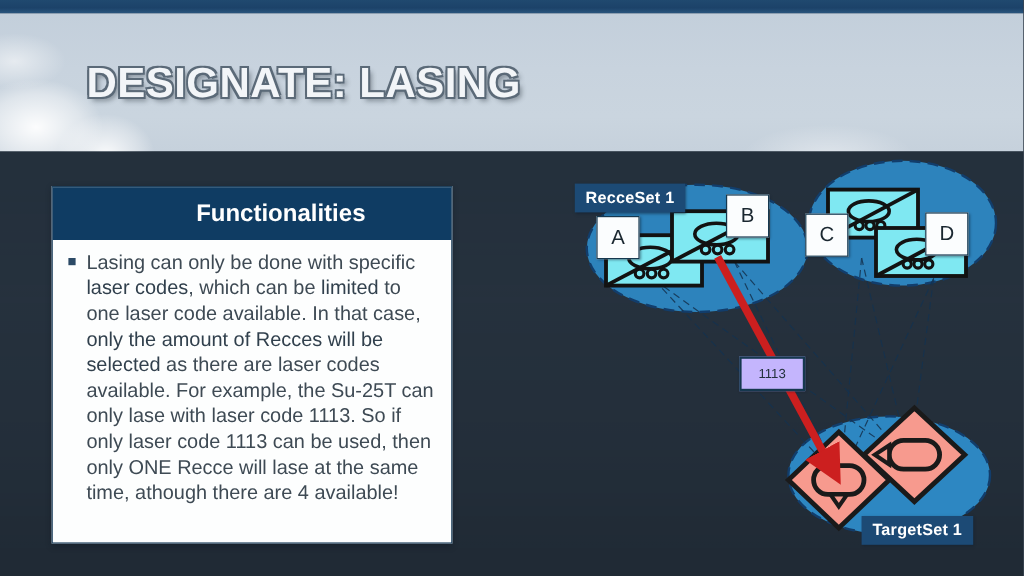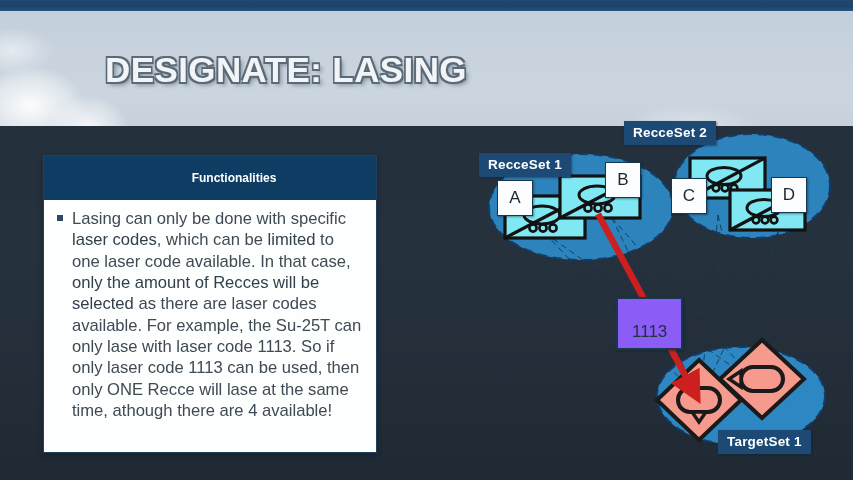--- a/index.html
+++ b/index.html
@@ -54,41 +54,41 @@
   }
   .clouds-tint{
     position:absolute;left:0;top:126px;width:853px;height:354px;
     background:linear-gradient(180deg, rgba(62,86,112,.55) 0%, rgba(56,76,98,.45) 35%, rgba(46,62,80,.55) 70%, rgba(40,54,70,.7) 100%);
     mix-blend-mode:multiply;
     opacity:.55;
   }
 
   
   .title{
-    position:absolute;left:105px;top:50px;
+    position:absolute;left:72px;top:50px;
     font-size:35px;font-weight:bold;letter-spacing:.4px;
     color:#f2f5f8;
     text-shadow:
       -1.6px -1.6px 0 #5b6a78, 1.6px -1.6px 0 #5b6a78,
       -1.6px  1.6px 0 #5b6a78, 1.6px  1.6px 0 #5b6a78,
        0 0 2px #6d7b88, 3px 3px 4px rgba(40,50,60,.45);
   }
 
   
   .card{
     position:absolute;left:43px;top:155px;width:334px;height:298px;
     border:1px solid #20425e;
     box-shadow:0 2px 5px rgba(10,20,30,.45);
     background:#fdfefe;
     box-sizing:border-box;
   }
   .card-head{
     height:44px;
     background:#0f3c63;
-    color:#fff;font-size:12px;font-weight:bold;
+    color:#fff;font-size:20px;font-weight:bold;
     display:flex;align-items:center;justify-content:center;padding-left:48px;
   }
   .card-body{
     position:relative;
     padding:8px 12px 0 11px;
     font-size:16.6px;line-height:1.285;
     color:#3e4a54;
   }
   .bullet{
     position:absolute;left:13px;top:15px;
@@ -116,25 +116,25 @@
     width:34px;height:34px;
     background:#fbfdfe;
     border:1.6px solid #16384f;
     color:#1a2730;
     font-size:17px;
     display:flex;align-items:center;justify-content:center;
     box-shadow:1px 1px 2px rgba(10,25,40,.45);
   }
   .codebox{
     position:absolute;
-    background:#8b5cf6;
+    background:#c4b5fd;
     border:2px solid #16384f;
     color:#22313c;
-    font-size:17px;
-    padding:23px 14px 6px 14px;
+    font-size:11px;
+    padding:7px 14px 6px 14px;
     box-shadow:1px 1px 2px rgba(10,25,40,.45);
   }
 </style>
 </head>
 <body>
 
 <div id="slide">
 
   <div class="bg-base2"></div>
   <div class="clouds"></div>
@@ -221,21 +221,20 @@
 
       <defs>
         <marker id="redhead" markerWidth="5" markerHeight="5" refX="2.2" refY="2.5" orient="auto" markerUnits="strokeWidth">
           <path d="M0,0 L5,2.5 L0,5 z" fill="#cc1f1f"></path>
         </marker>
       </defs>
       <line x1="598" y1="214" x2="692" y2="388" stroke="#cc1f1f" stroke-width="6.5" marker-end="url(#redhead)"></line>
     </svg>
 
     <div class="badge" style="left:479px;top:153px;">RecceSet 1</div>
-    <div class="badge" style="left:624px;top:121px;">RecceSet 2</div>
     <div class="badge" style="left:718px;top:430px;">TargetSet 1</div>
 
     <div class="idbox" style="left:497px;top:180px;">A</div>
     <div class="idbox" style="left:605px;top:162px;">B</div>
     <div class="idbox" style="left:671px;top:178px;">C</div>
     <div class="idbox" style="left:771px;top:177px;">D</div>
 
     <div class="codebox" style="left:616px;top:297px;">1113</div>
   </div>
 

